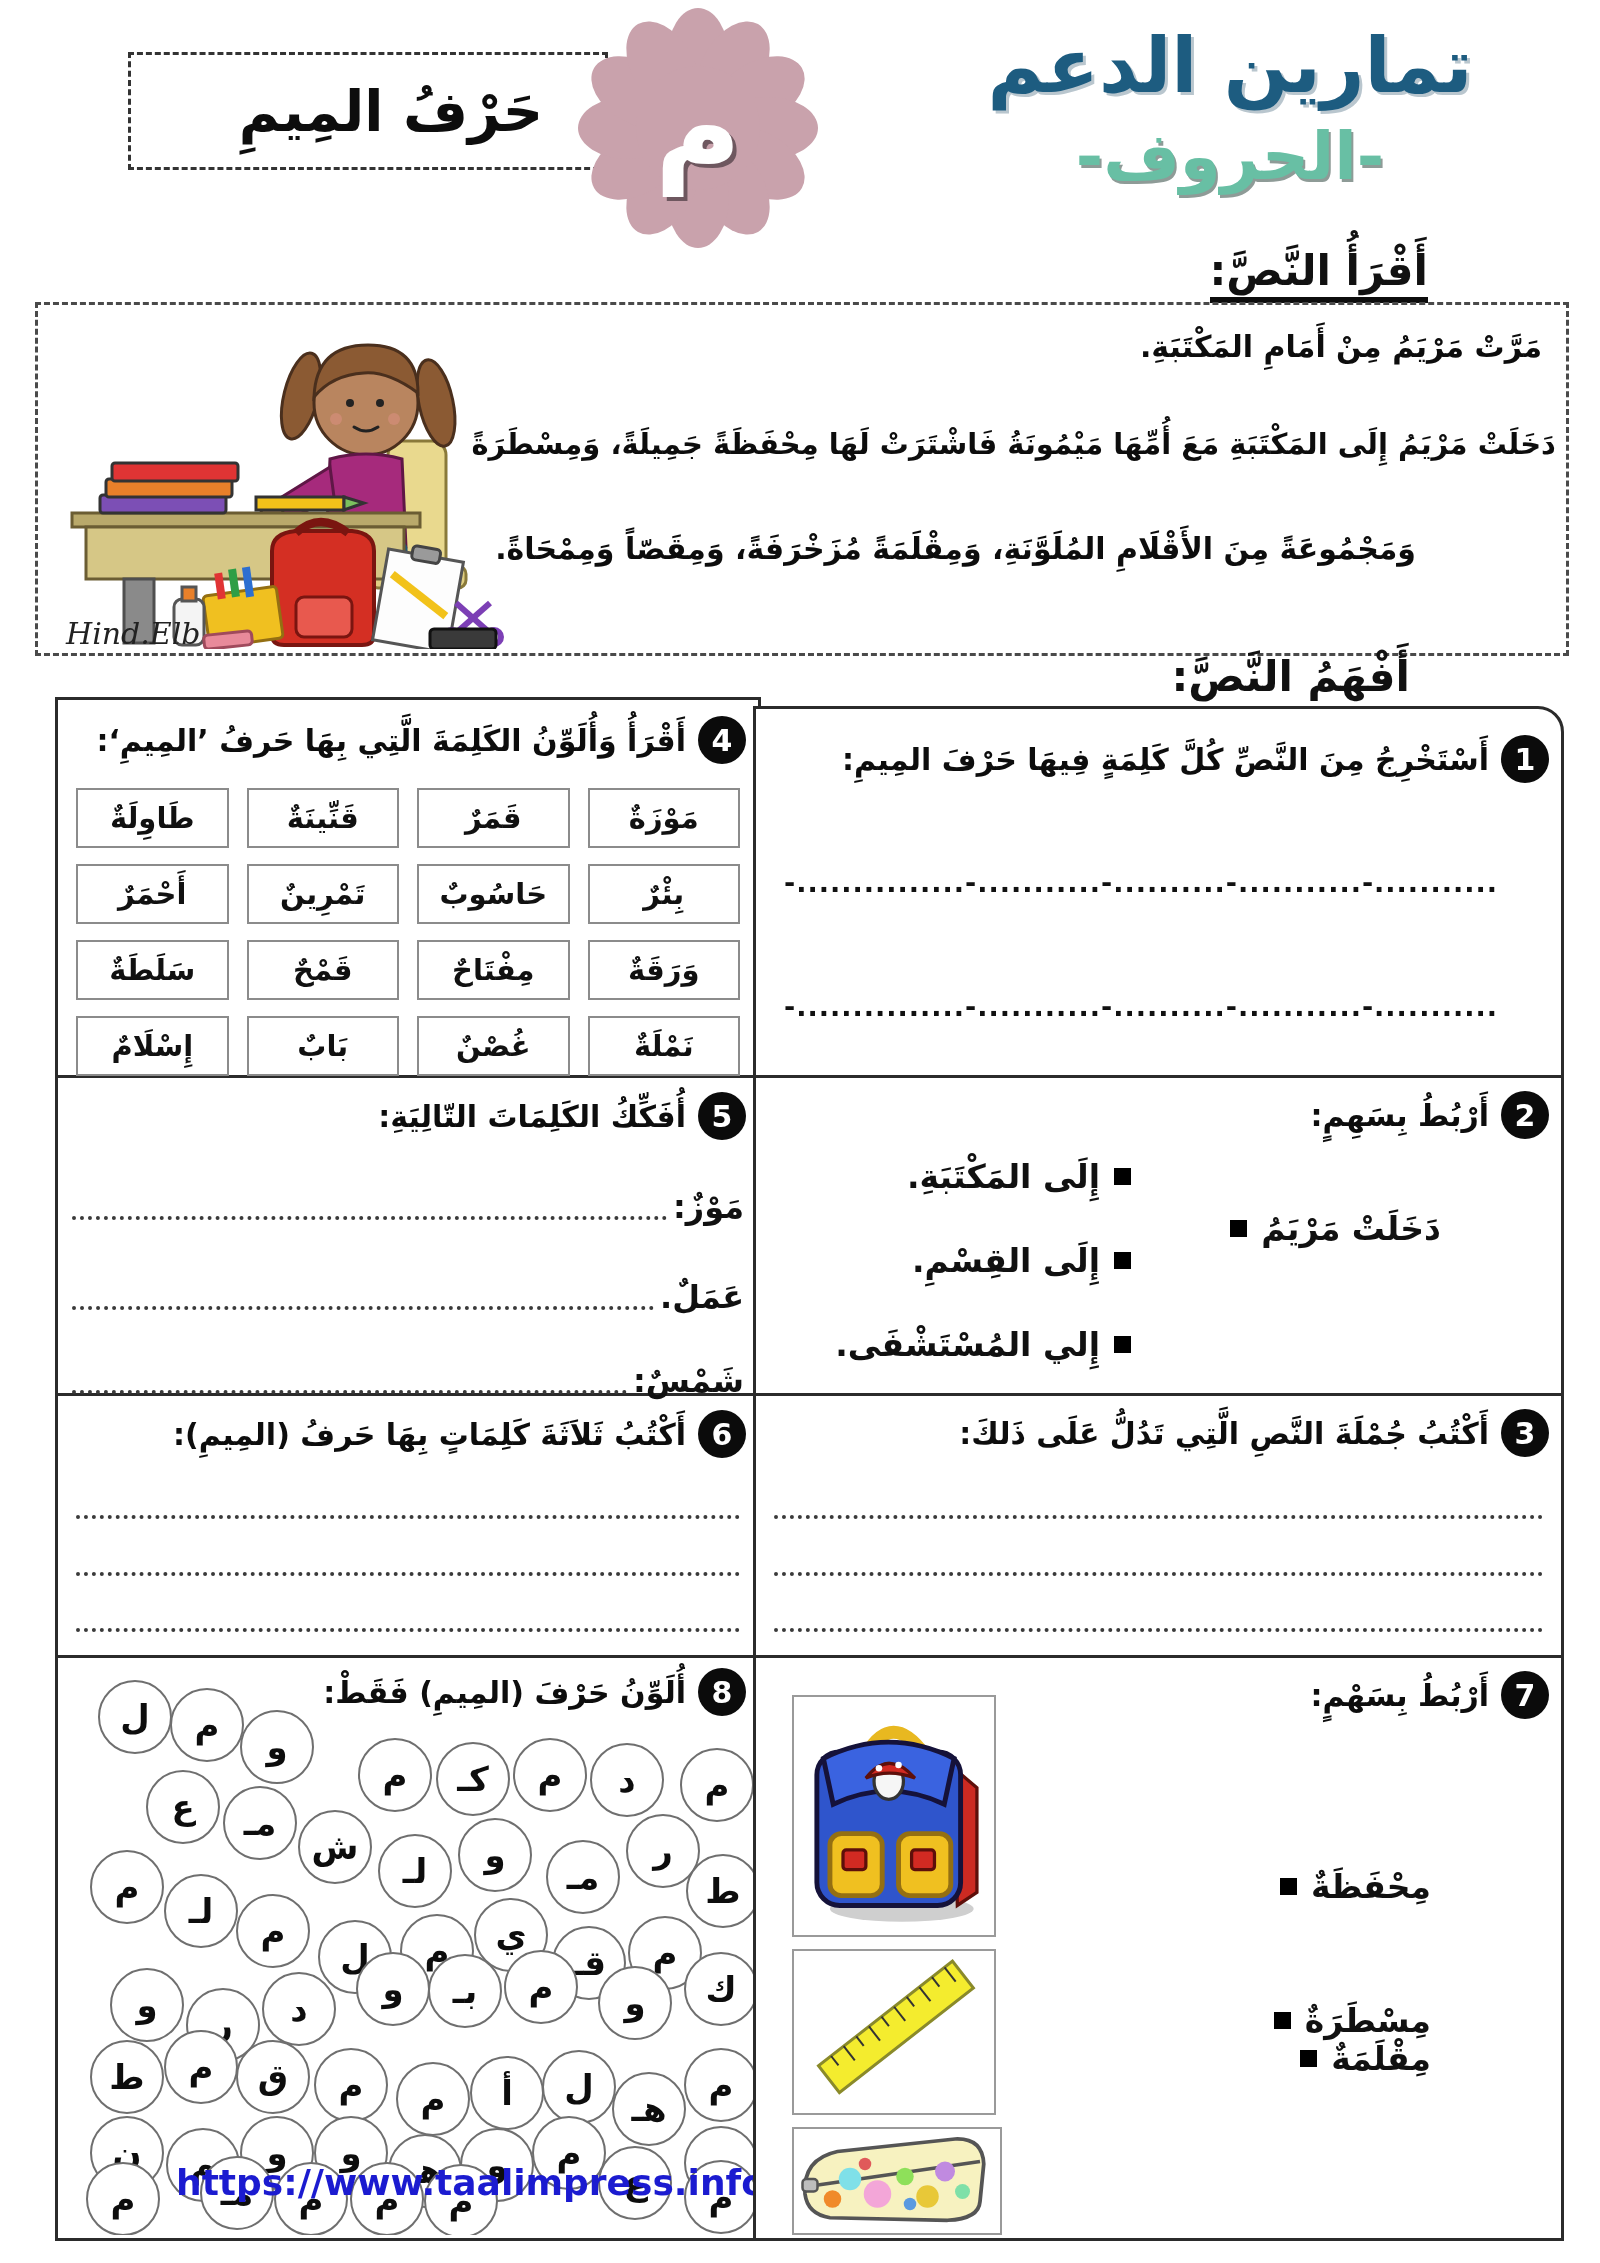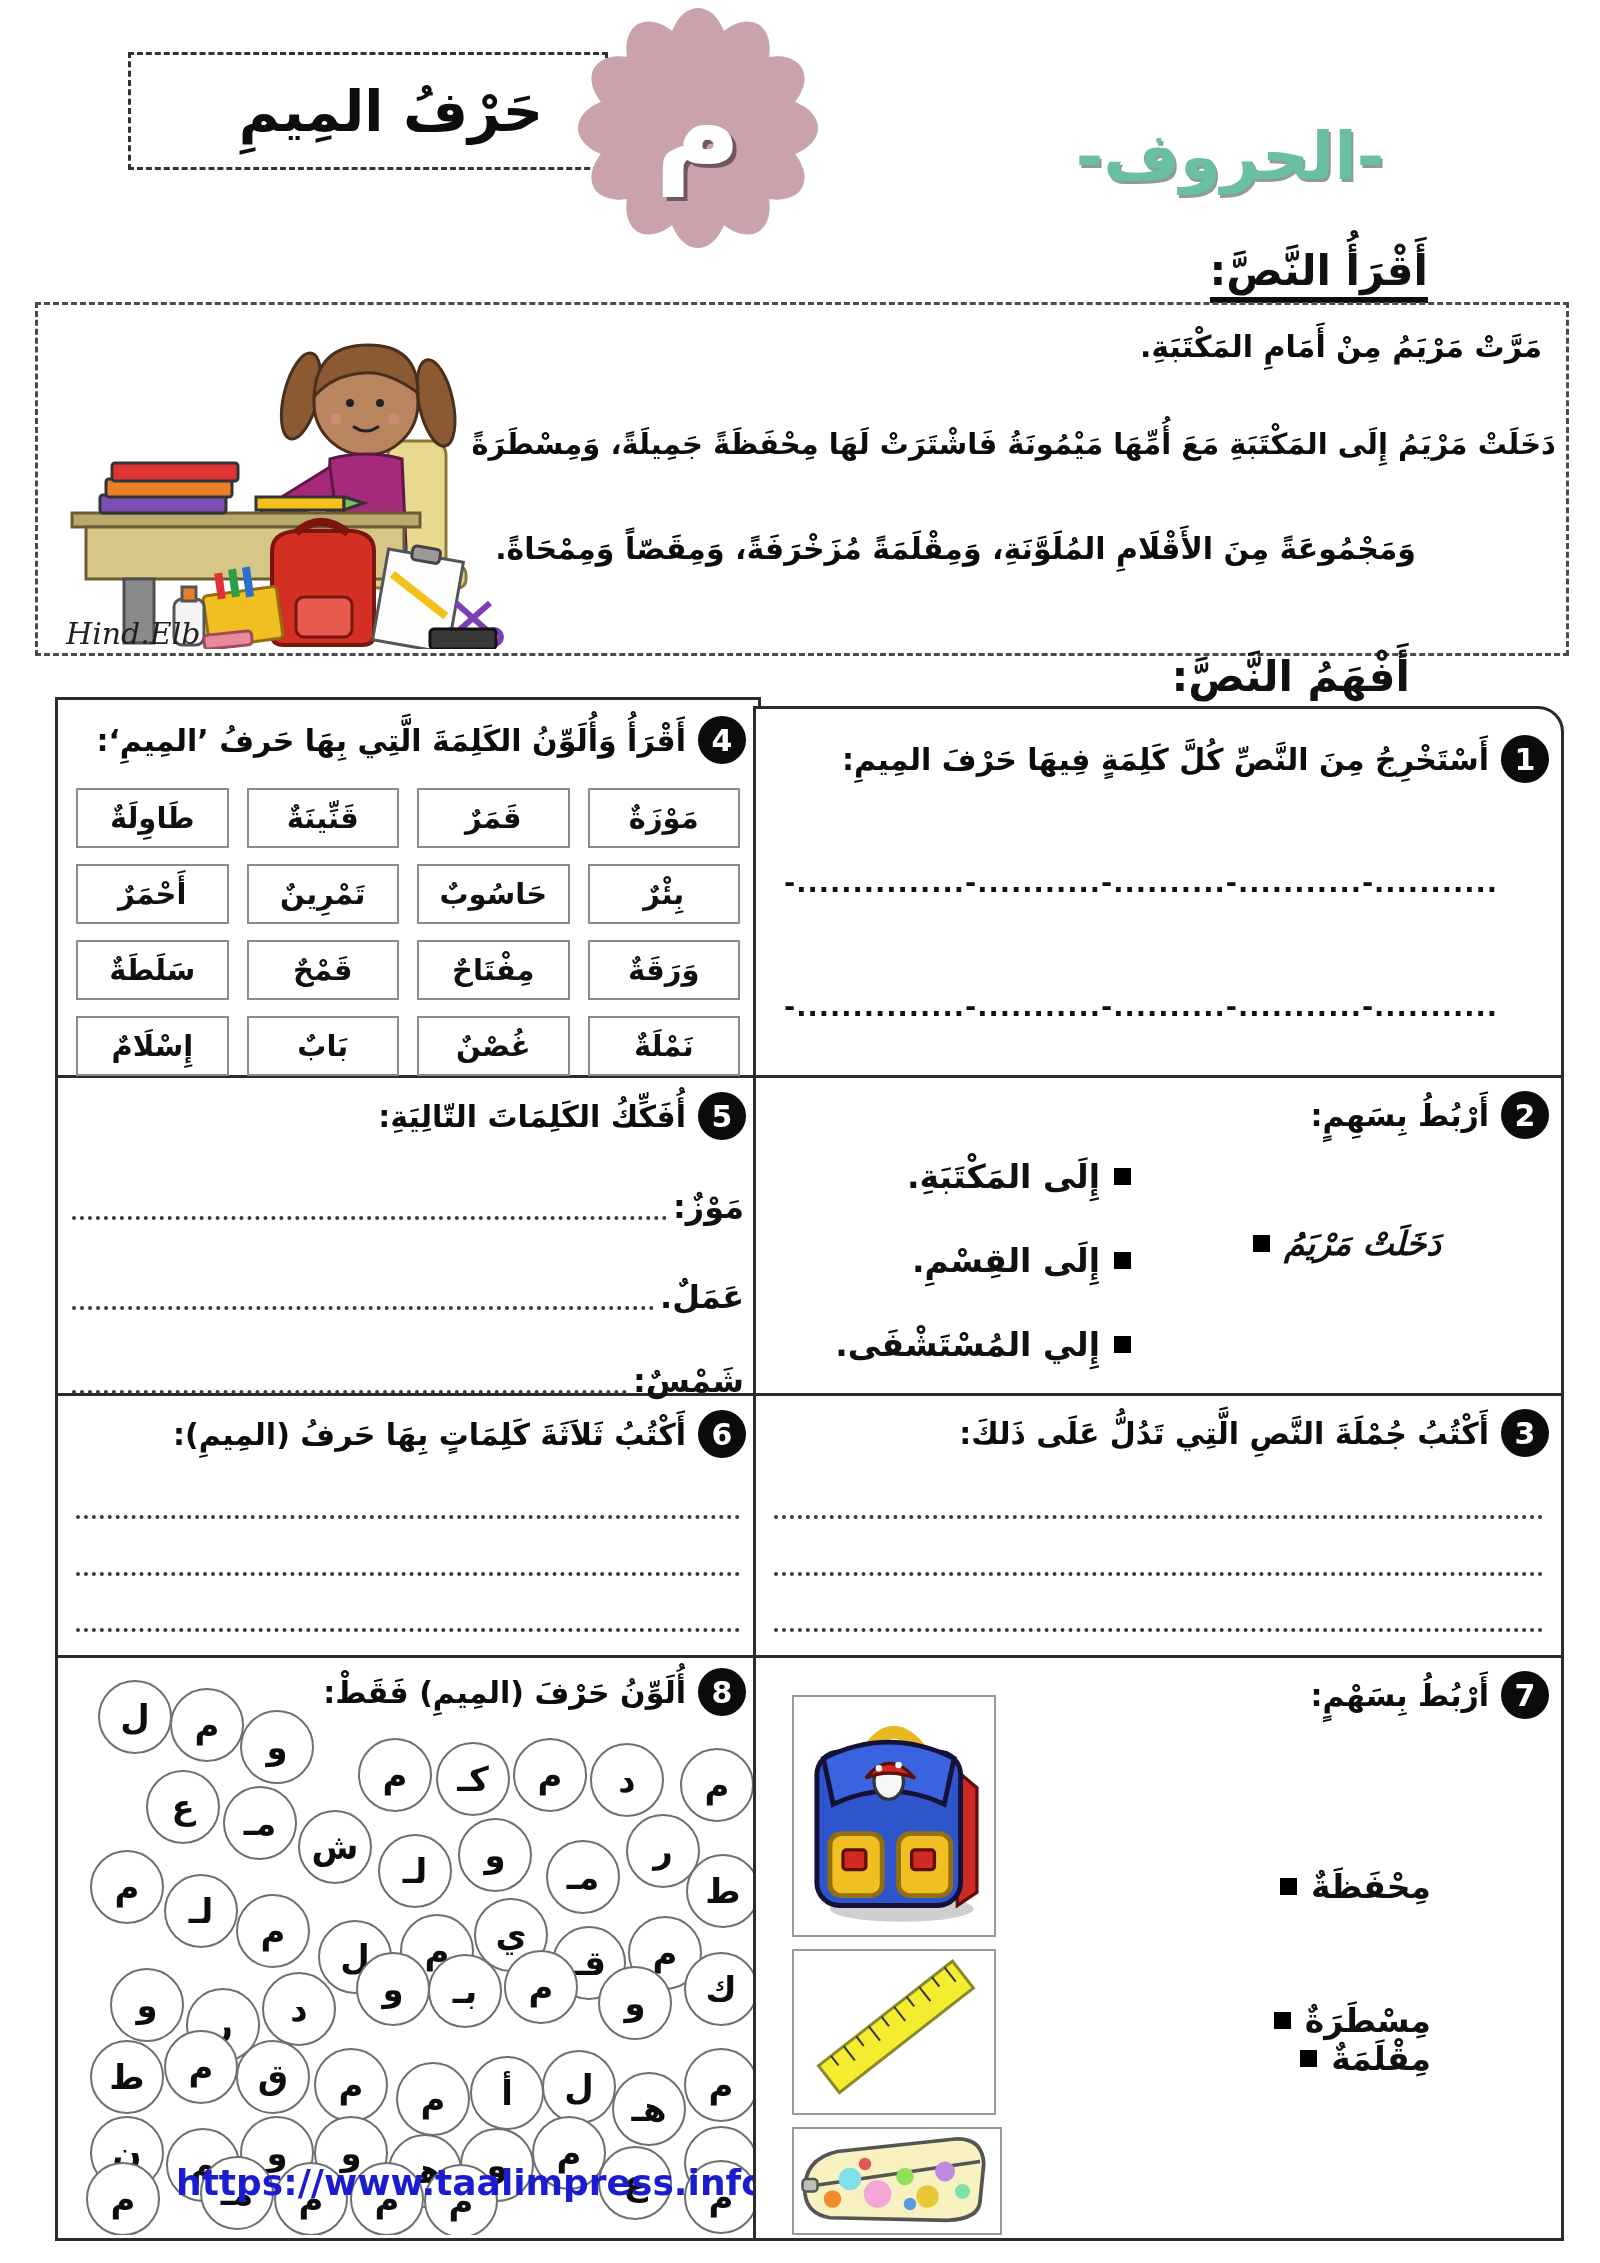--- a/index.html
+++ b/index.html
@@ -97,20 +97,21 @@
         <ellipse cx="120" cy="50" rx="31" ry="50" transform="rotate(270 120 120)"></ellipse>
         <ellipse cx="120" cy="50" rx="31" ry="50" transform="rotate(300 120 120)"></ellipse>
         <ellipse cx="120" cy="50" rx="31" ry="50" transform="rotate(330 120 120)"></ellipse>
       </g>
       <circle cx="120" cy="120" r="62" fill="#c9a2ac"></circle>
       <text x="124" y="164" text-anchor="middle" font-size="118" font-weight="bold" fill="#6e575f" font-family="DejaVu Sans, sans-serif">م</text>
       <text x="120" y="160" text-anchor="middle" font-size="118" font-weight="bold" fill="#ffffff" font-family="DejaVu Sans, sans-serif">م</text>
     </svg>
   </div>
 
+  <div class="series-title">تمارين الدعم</div>
   <div class="series-subtitle">-الحروف-</div>
 
   <div class="read-heading">أَقْرَأُ النَّصَّ:</div>
 
   <div class="reading-box">
 
     <svg style="position:absolute;left:20px;top:6px;" width="460" height="338" viewBox="0 0 460 338">
 
       <rect x="330" y="130" width="58" height="150" rx="14" fill="#e9d98e" stroke="#8a7a3a" stroke-width="3"></rect>
       <rect x="312" y="255" width="96" height="22" rx="8" fill="#e0cf82" stroke="#8a7a3a" stroke-width="3"></rect>
@@ -311,21 +312,21 @@
       <span class="num-badge">1</span>
       <span class="ex-title">أَسْتَخْرِجُ مِنَ النَّصِّ كُلَّ كَلِمَةٍ فِيهَا حَرْفَ المِيمِ:</span>
     </div>
     <div class="ans-text" style="top:158px;left:28px;right:22px;">-...............-...........-..........-...........-...........</div>
     <div class="ans-text" style="top:282px;left:28px;right:22px;">-...............-...........-..........-...........-...........</div>
 
     <div class="title-row" style="top:382px;">
       <span class="num-badge">2</span>
       <span class="ex-title">أَرْبُطُ بِسَهِمٍ:</span>
     </div>
-    <div class="link-item" style="top:515px;right:120px;font-style:italic;">
+    <div class="link-item" style="top:500px;right:120px;">
       <span>دَخَلَتْ مَرْيَمُ</span>
       <span class="sq"></span>
     </div>
     <div id="ex2-options">
         <div class="link-item" style="top: 448px; right: 430px;">
           <span class="sq"></span>
           <span>إِلَى المَكْتَبَةِ.</span>
         </div>
         <div class="link-item" style="top: 532px; right: 430px;">
           <span class="sq"></span>

